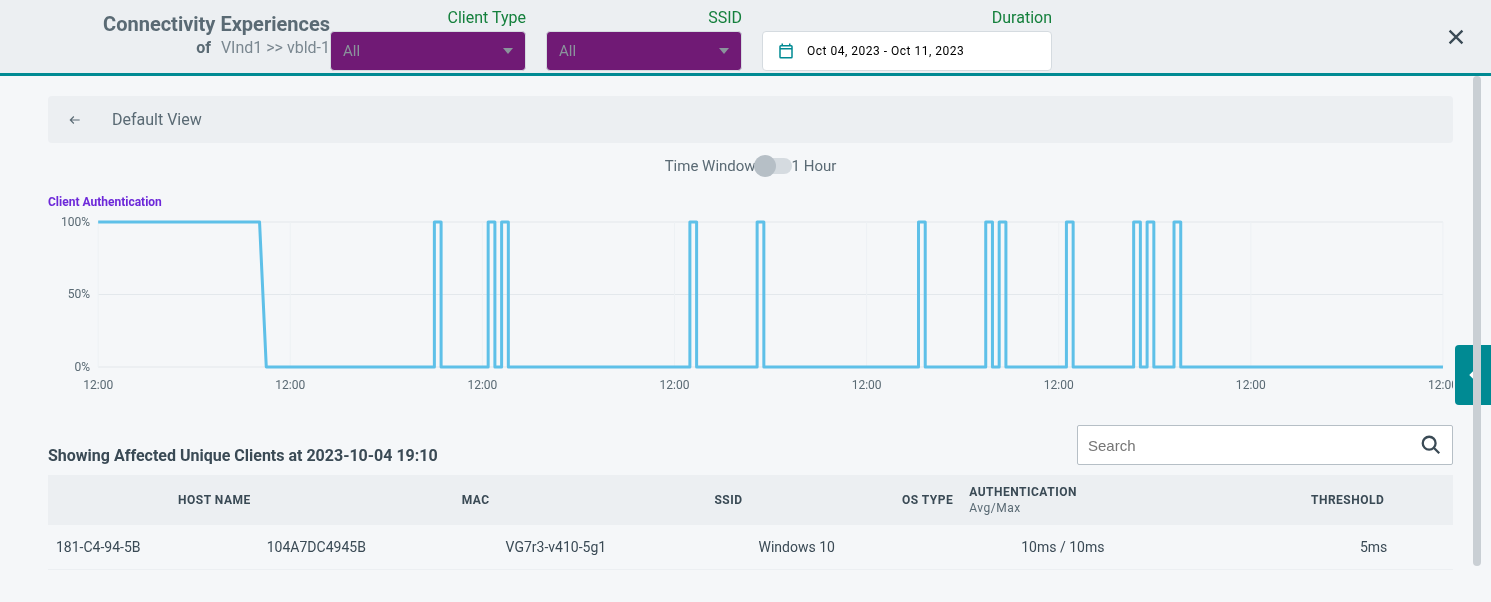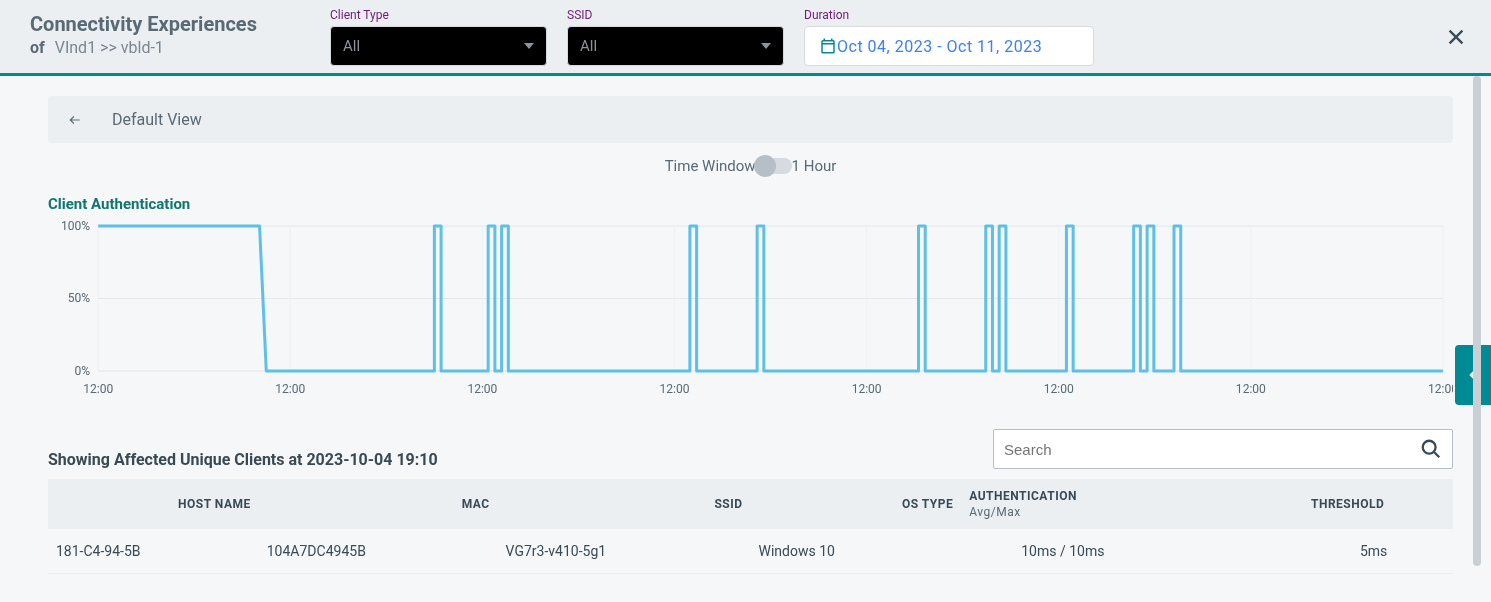--- a/index.html
+++ b/index.html
@@ -13,20 +13,21 @@
     position: relative;
   }
   .topbar {
     display: flex;
     align-items: flex-start;
     background: #eceff2;
     padding: 8px 30px 16px 30px;
     border-bottom: 3px solid #008a93;
     height: 76px;
     position: relative;
+    text-align: right;
   }
   .title-block {
     width: 300px;
     padding-top: 4px;
   }
   .title-line1 {
     font-size: 20px;
     font-weight: 700;
     color: #5a6a74;
   }
@@ -36,51 +37,52 @@
     margin-top: 2px;
   }
   .title-of { font-weight: 700; }
   .title-path { font-weight: 400; margin-left: 6px; color: #7a8790; }
   .filter-group {
     display: flex;
     flex-direction: column;
     margin-right: 20px;
   }
   .filter-label {
-    font-size: 12px;
-    color: #701a75;
+    font-size: 16px;
+    color: #15803d;
     margin-bottom: 4px;
   }
   .select-box {
-    width: 217px;
+    width: 196px;
     height: 40px;
-    background: #000000;
+    background: #701a75;
     border: 1px solid #d5dbe0;
     border-radius: 4px;
     display: flex;
     align-items: center;
     justify-content: space-between;
     padding: 0 12px;
     color: #8a949c;
     font-size: 15px;
     cursor: pointer;
   }
   .date-box {
     width: 290px;
     height: 40px;
     background: #ffffff;
     border: 1px solid #d5dbe0;
     border-radius: 4px;
     display: flex;
     align-items: center;
     padding: 0 14px;
-    font-size: 16px;
+    font-size: 12px;
     letter-spacing: 0.5px;
-    color: #3b82f6;
-    cursor: pointer;
+    color: #000000;
+    cursor: pointer;
+    gap: 12px;
   }
   .close-btn {
     position: absolute;
     right: 24px;
     top: 26px;
     cursor: pointer;
     color: #3a4a55;
   }
   .content-area {
     padding: 20px 38px 0 48px;
@@ -118,23 +120,23 @@
   .toggle-knob {
     position: absolute;
     left: -2px;
     top: -3px;
     width: 22px;
     height: 22px;
     background: #b6bfc6;
     border-radius: 50%;
   }
   .chart-title {
-    font-size: 15px;
+    font-size: 12px;
     font-weight: 700;
-    color: #0f766e;
+    color: #6d28d9;
     margin-bottom: 8px;
     margin-top: 20px;
   }
   .chart-wrap {
     position: relative;
     height: 180px;
     margin-bottom: 28px;
   }
   svg.chart { width: 100%; height: 100%; display: block; }
   .affected-row {
@@ -142,21 +144,21 @@
     justify-content: space-between;
     align-items: flex-end;
     margin-bottom: 10px;
   }
   .affected-title {
     font-size: 16px;
     font-weight: 700;
     color: #3a4a55;
   }
   .search-box {
-    width: 460px;
+    width: 376px;
     height: 40px;
     border: 1px solid #b6bfc6;
     border-radius: 2px;
     display: flex;
     align-items: center;
     padding: 0 10px;
     background: #fff;
   }
   .search-input {
     flex: 1;

